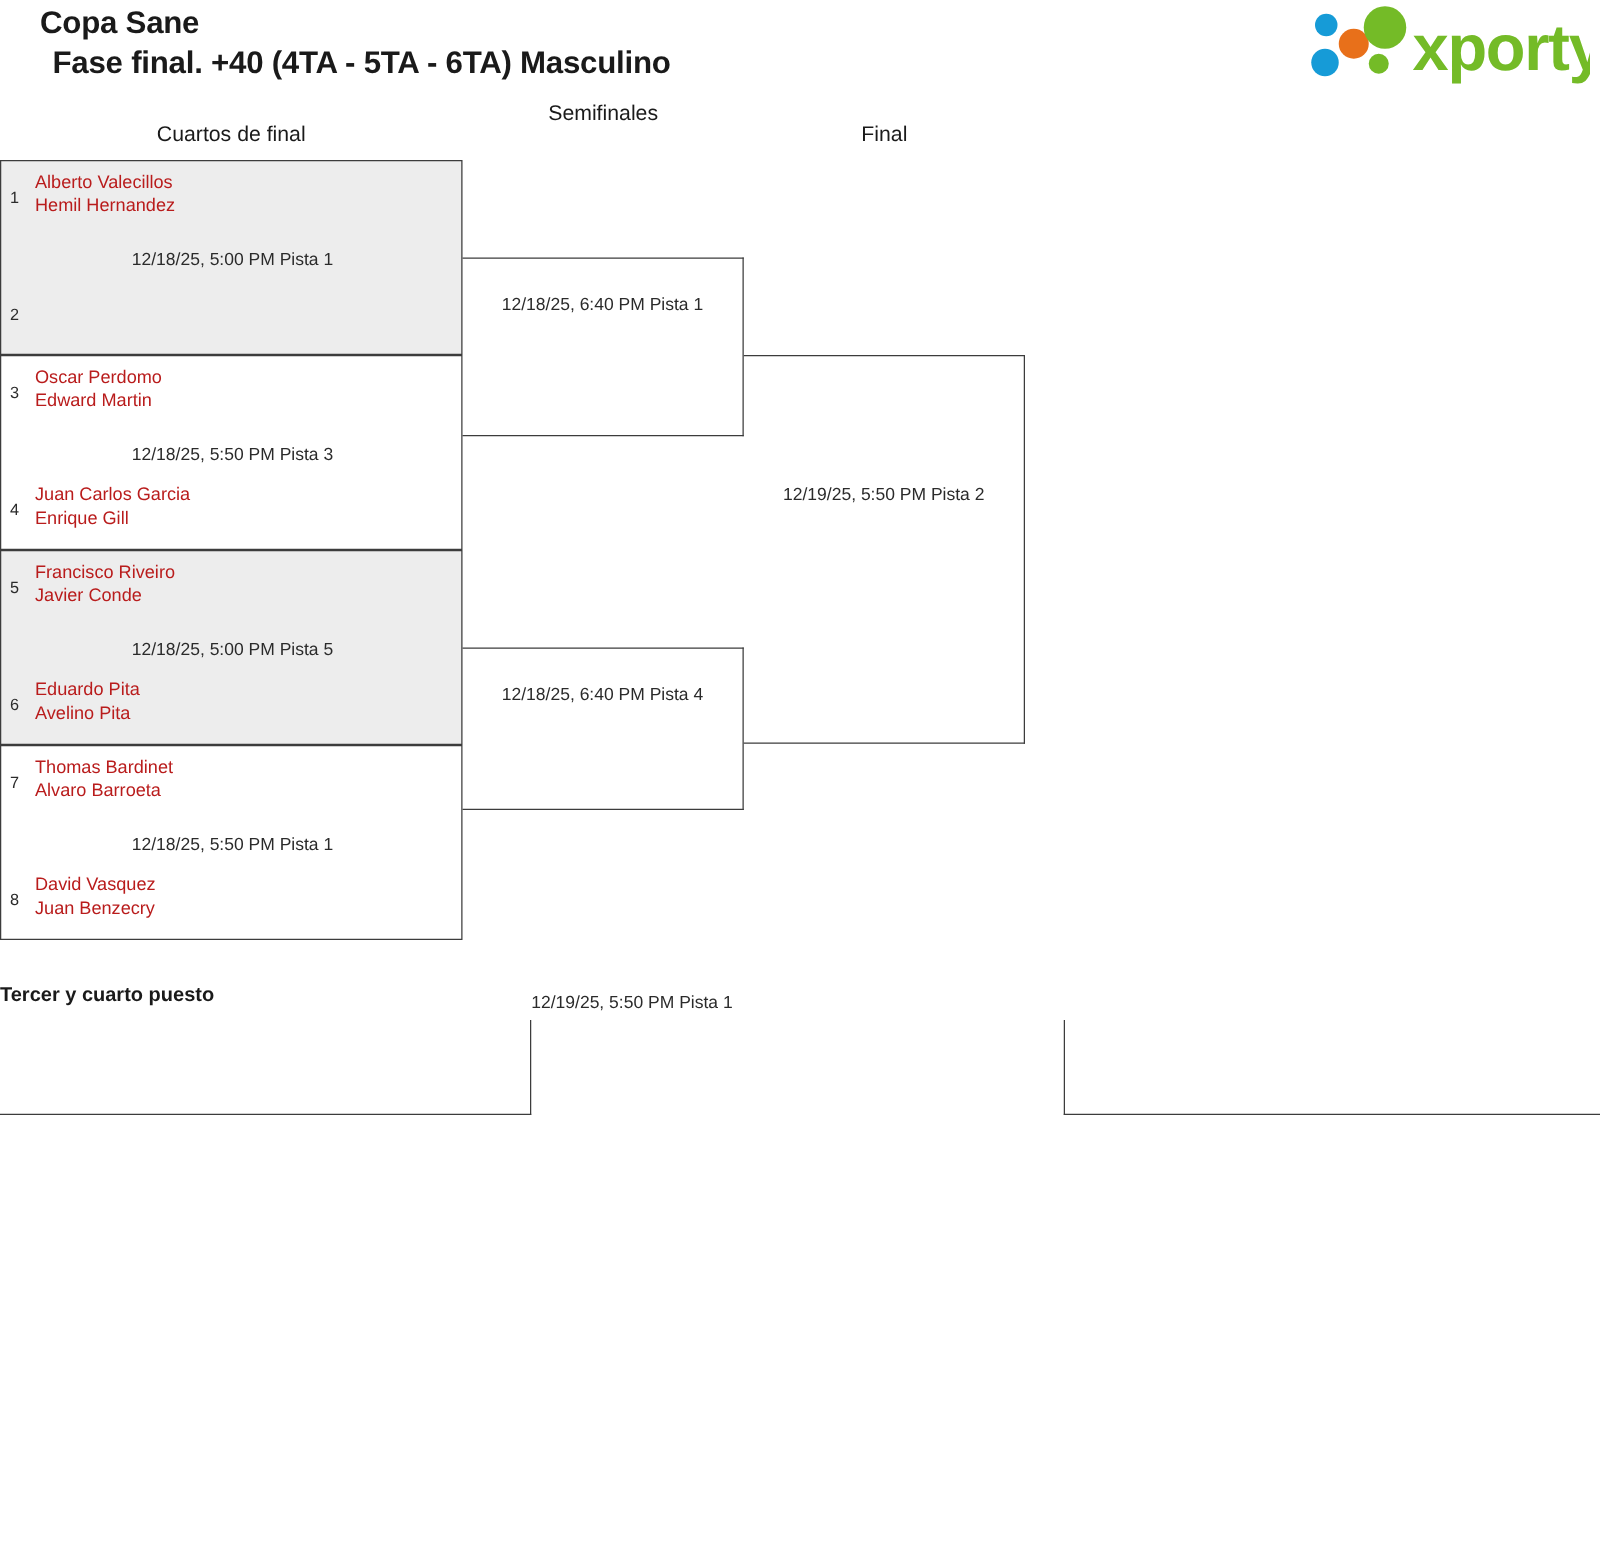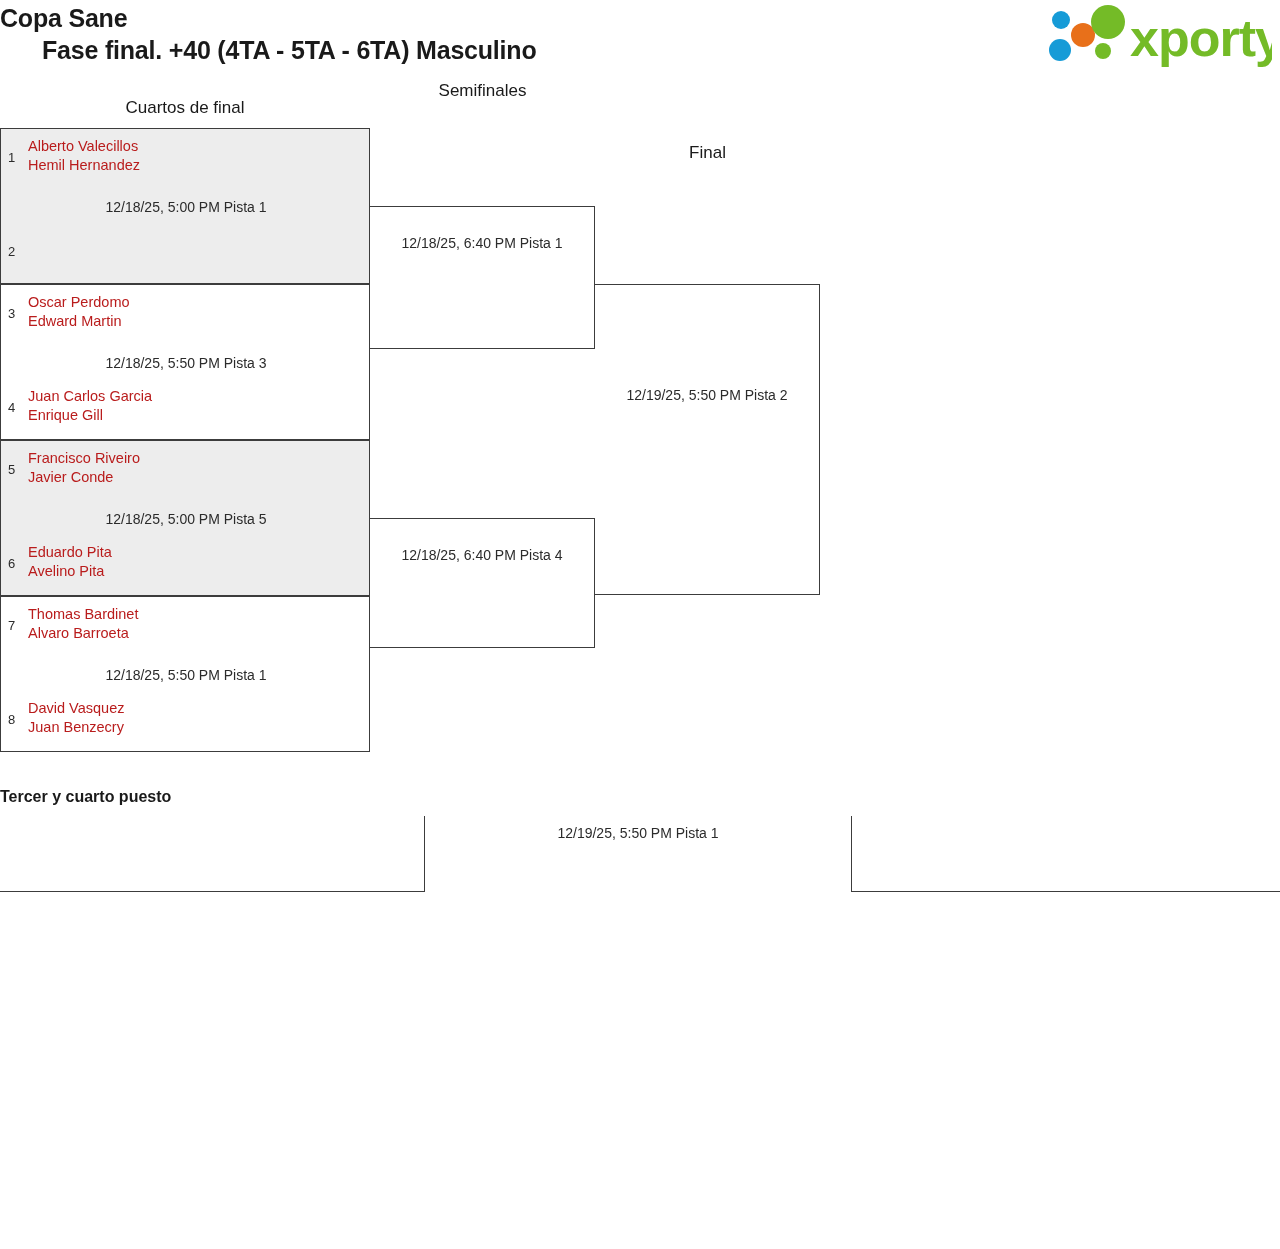--- a/index.html
+++ b/index.html
@@ -10,39 +10,39 @@
     font-family: "Liberation Sans", sans-serif;
     color: #111111;
     overflow: hidden;
   }
   .page { position: relative; width: 1280px; height: 1249px; }
 
   
   .title-block { position: absolute; left: 0; top: 2px; }
   .title-line1 {
     font-size: 25px; font-weight: 700; line-height: 32px;
-    letter-spacing: -0.2px; color: #1a1a1a;
+    letter-spacing: -0.2px; color: #1a1a1a; margin-left: 32px;
   }
   .title-line2 {
     font-size: 25px; font-weight: 700; line-height: 32px;
     letter-spacing: -0.2px; color: #1a1a1a; padding-left: 42px;
   }
 
   
   .logo { position: absolute; right: 8px; top: 2px; width: 238px; height: 68px; }
   .logo svg { display: block; }
 
   
   .round-head {
     position: absolute; font-size: 17px; font-weight: 400;
     color: #1a1a1a; text-align: center; line-height: 20px;
   }
   #rh-qf { left: 0px;   top: 98px; width: 370px; }
   #rh-sf { left: 370px; top: 81px; width: 225px; }
-  #rh-f  { left: 595px; top: 98px; width: 225px; margin-top: 45px; }
+  #rh-f  { left: 595px; top: 98px; width: 225px; }
 
   
   .qf-box {
     position: absolute; left: 0; width: 370px; height: 156px;
     border: 1px solid #3c3c3c;
     background: #ffffff;
   }
   .qf-box.shaded { background: #ededed; }
 
   .slot { position: absolute; left: 0; width: 370px; height: 46px; }
@@ -87,22 +87,22 @@
   }
   .tp-left {
     position: absolute; left: -2px; top: 816px; width: 427px; height: 76px;
     border-right: 1px solid #3c3c3c; border-bottom: 1px solid #3c3c3c;
   }
   .tp-right {
     position: absolute; left: 851px; top: 816px; width: 431px; height: 76px;
     border-left: 1px solid #3c3c3c; border-bottom: 1px solid #3c3c3c;
   }
   .tp-meta {
-    position: absolute; left: 425px; top: 824px; width: 426px;
-    text-align: center; font-size: 14px; color: #2b2b2b; line-height: 18px;
+    position: absolute; left: 425px; top: 792px; width: 426px;
+    text-align: left; font-size: 14px; color: #2b2b2b; line-height: 18px;
   }
 </style>
 </head>
 <body>
 
 <div class="page">
 
   <div class="title-block">
     <div class="title-line1">Copa Sane</div>
     <div class="title-line2">Fase final. +40 (4TA - 5TA - 6TA) Masculino</div>

